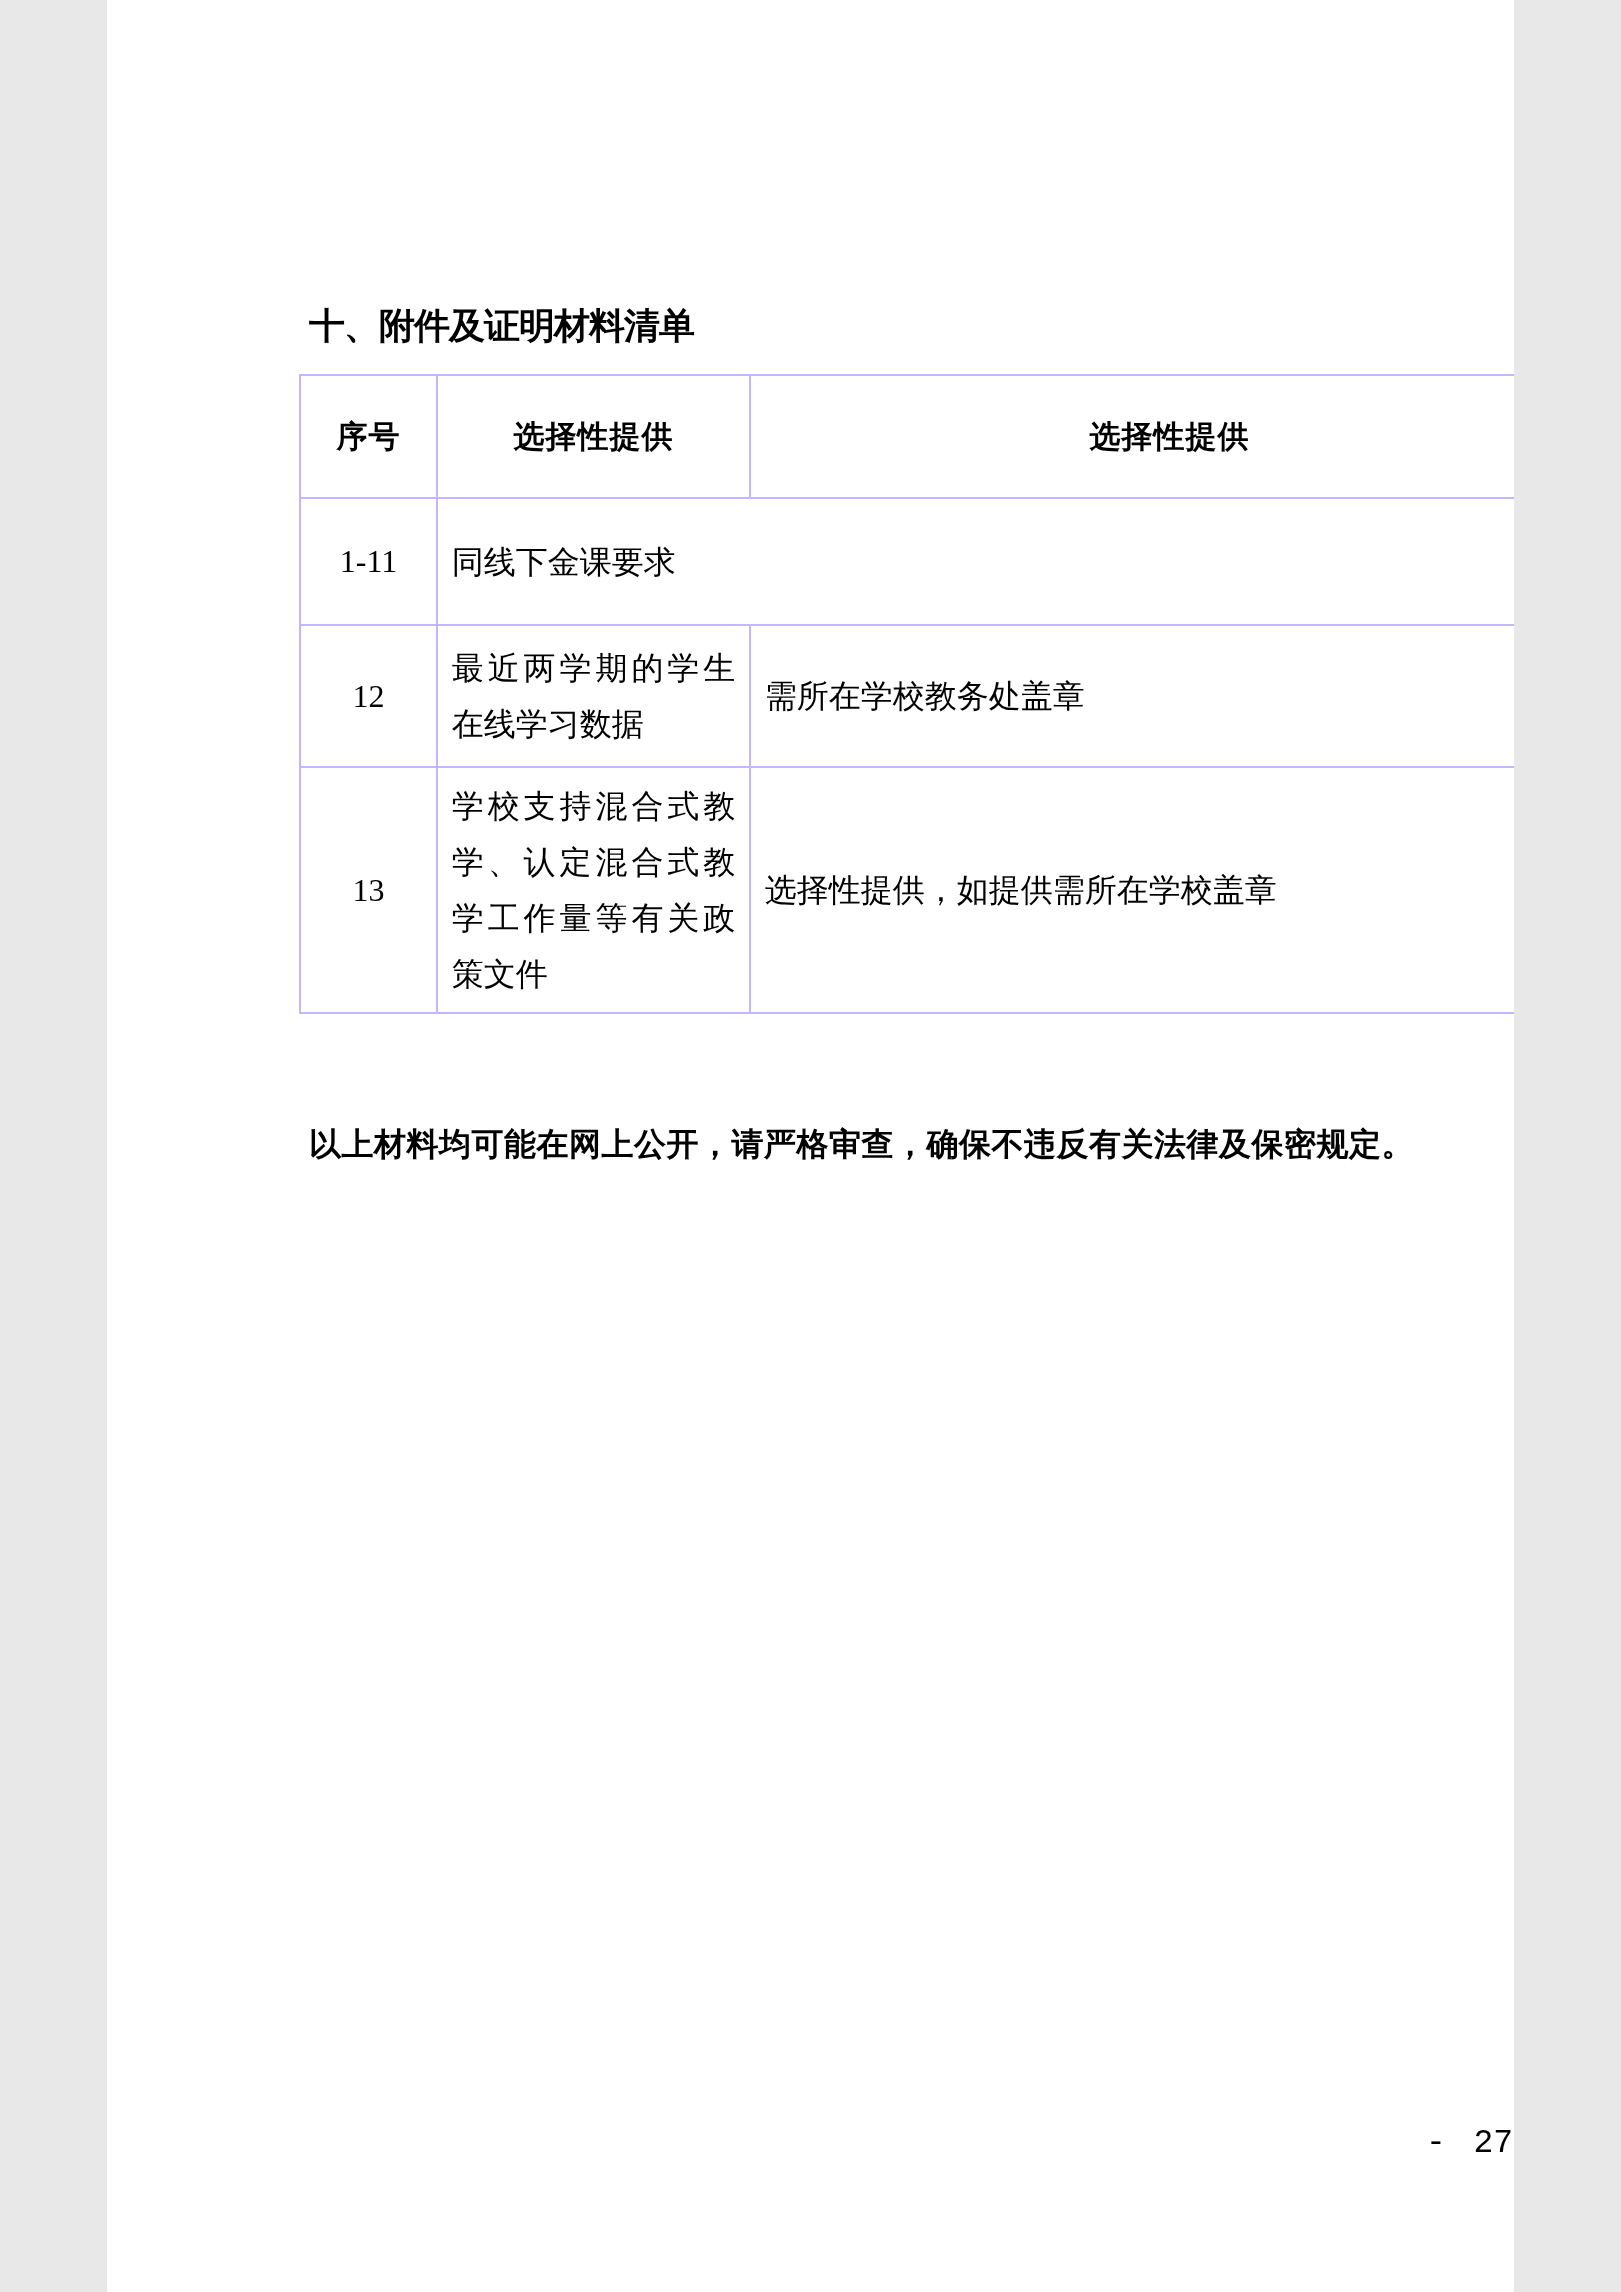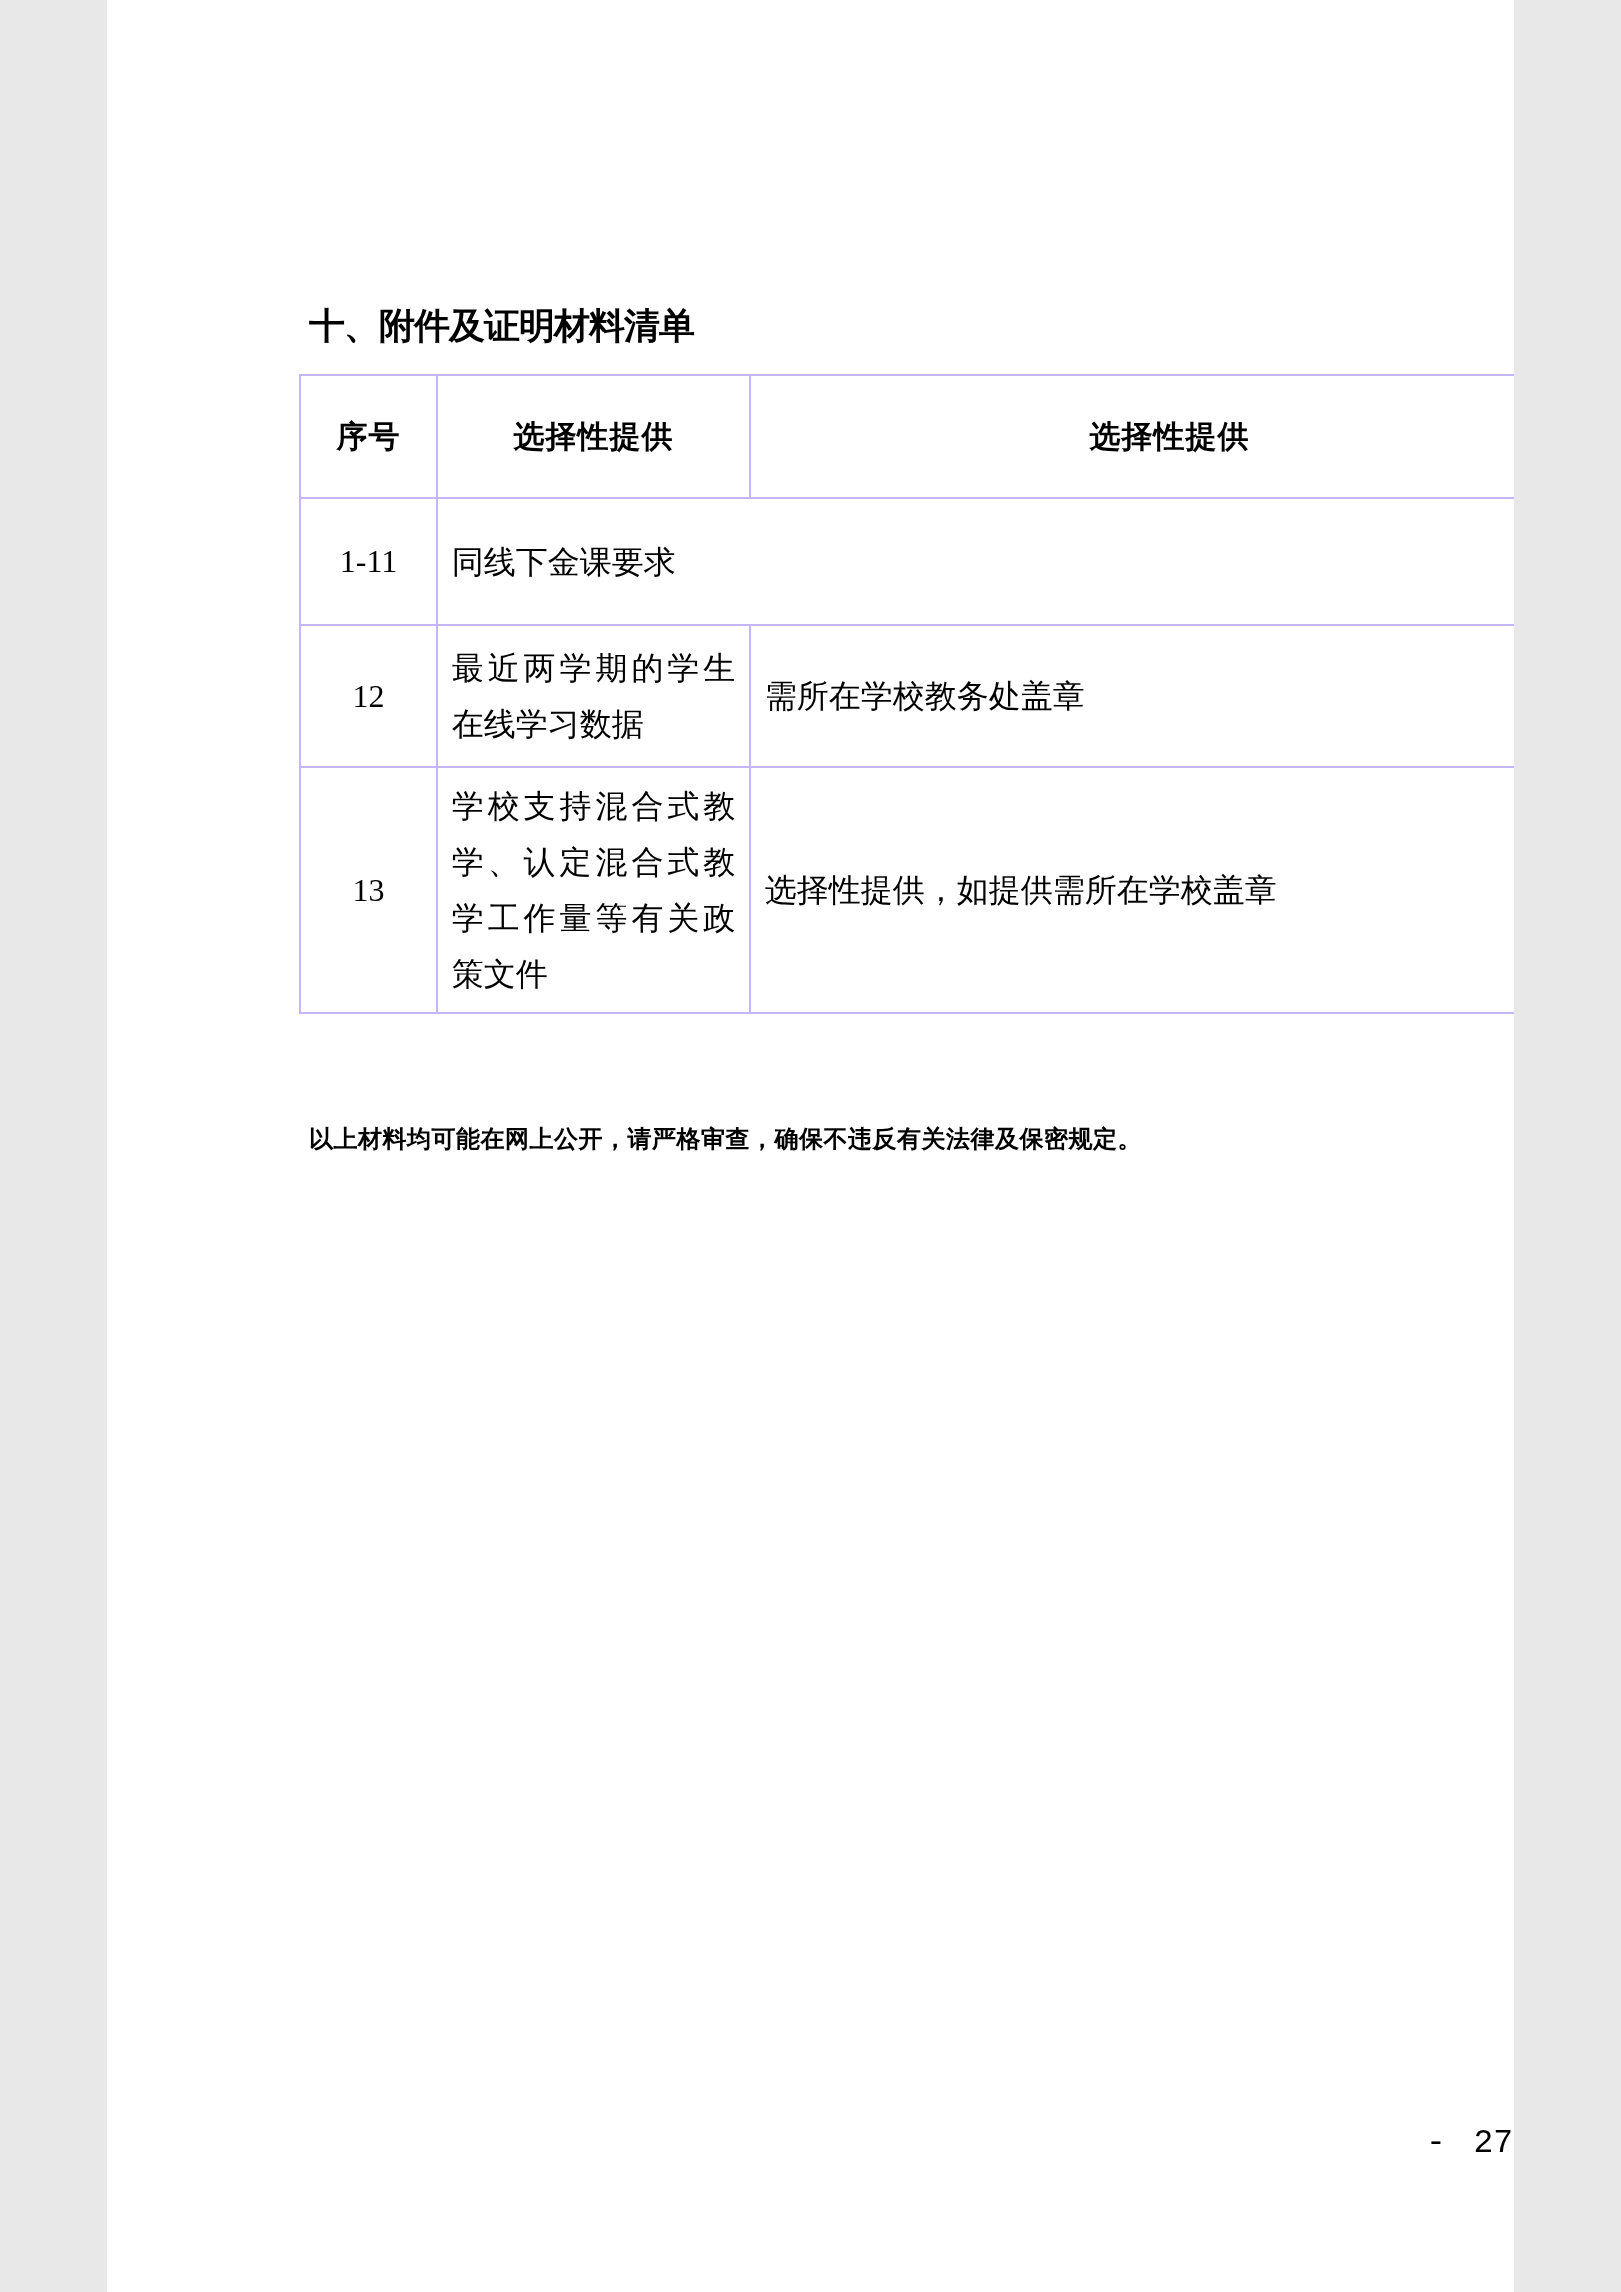--- a/index.html
+++ b/index.html
@@ -57,21 +57,21 @@
     padding: 5.9px 13.7px;
     line-height: 56px;
   }
   td.cell-name { text-align: justify; }
   .security-note {
     position: absolute;
     left: 202px;
     top: 1123px;
     font-family: "Liberation Serif", serif;
     font-weight: 700;
-    font-size: 24px;
+    font-size: 32px;
     letter-spacing: 0.5px;
     white-space: nowrap;
   }
   .page-number {
     position: absolute;
     left: 1319px;
     top: 2125px;
     font-family: Liberation Mono, monospace;
     font-size: 33px;
     word-spacing: 7.8px;

